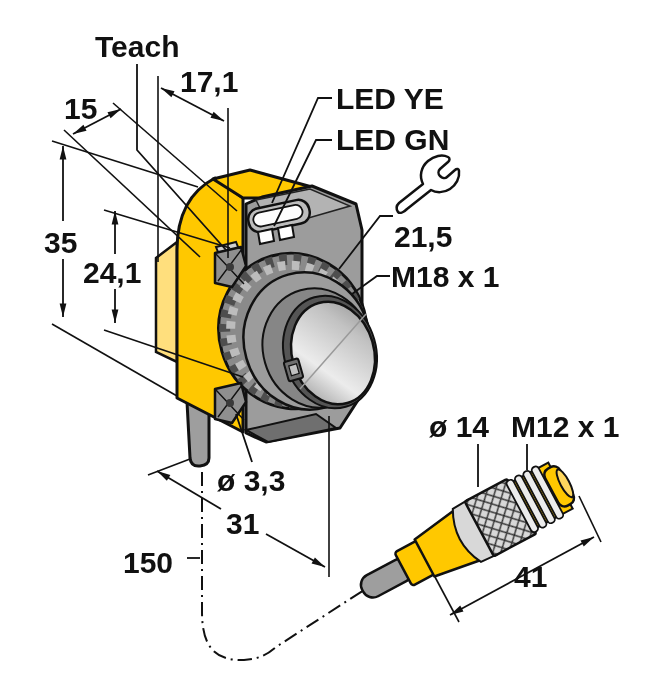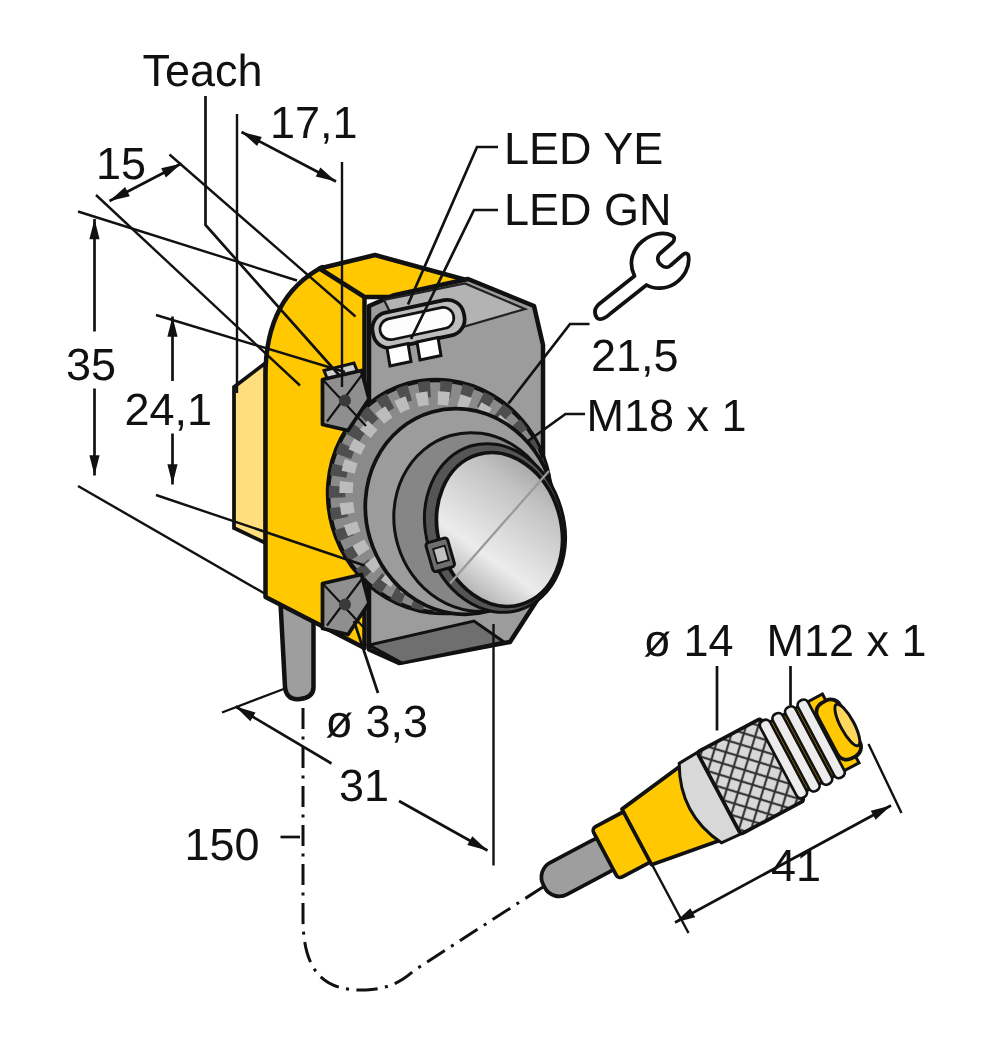--- a/index.html
+++ b/index.html
@@ -1,17 +1,17 @@
 <!DOCTYPE html>
 <html><head>
 <meta charset="utf-8">
 <style>
   html,body{margin:0;padding:0;background:#ffffff;}
   .stage{position:relative;width:654px;height:700px;background:#fff;overflow:hidden;
-         font-family:"Liberation Sans", sans-serif;}
+         font-family:"Liberation Sans", sans-serif;font-weight:bold;}
   svg{display:block;}
   text.dim{font-family:"Liberation Sans", sans-serif;font-size:30px;fill:#111;}
 </style>
 </head>
 <body>
 
 <div class="stage">
 <svg width="654" height="700" viewBox="0 0 654 700">
   <defs>
     <marker id="ah" markerWidth="16" markerHeight="10" refX="14" refY="4" orient="auto-start-reverse" markerUnits="userSpaceOnUse">

